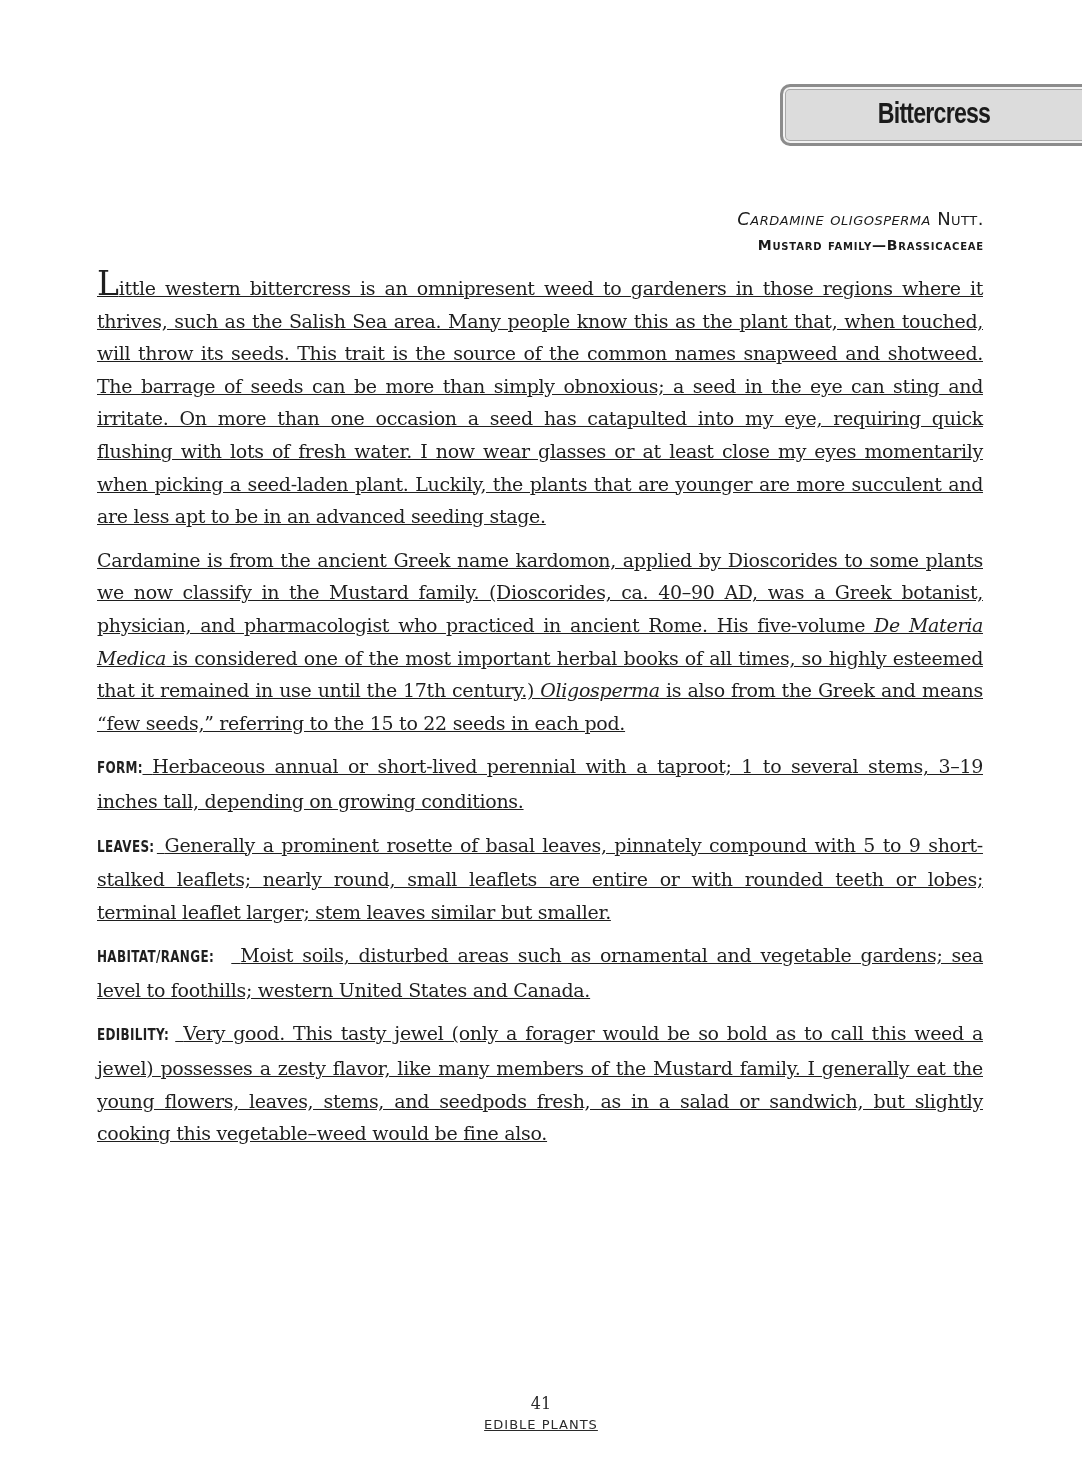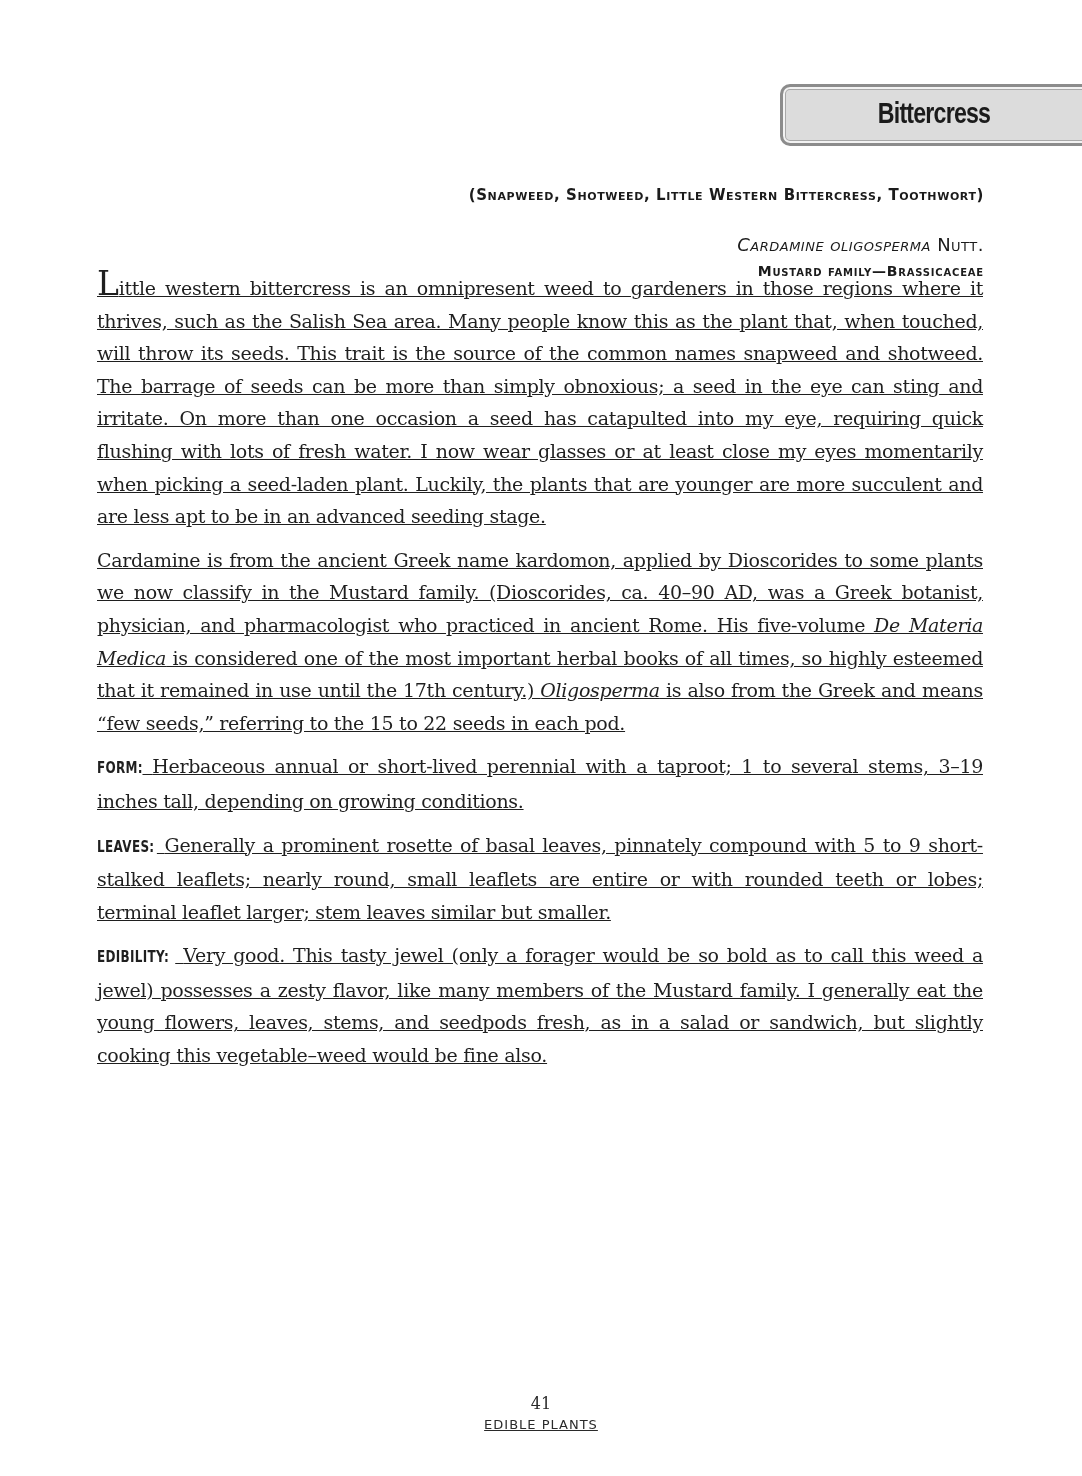--- a/index.html
+++ b/index.html
@@ -129,38 +129,38 @@
     }
   </style>
 </head>
 <body>
 
 <div class="title-tab">
   <div class="title">Bittercress</div>
 </div>
 
 <div class="heading-block">
-  <div class="common-names">(Snapweed, Shotweed, Little Western Bittercress, Toothwort)</div>
   <div class="sci-name">
     <span class="genus">Cardamine oligosperma</span>
     <span class="auth">Nutt.</span>
   </div>
   <div class="family">Mustard family—Brassicaceae</div>
 </div>
 
 <div class="content">
   <p><span class="drop">L</span><span>ittle western bittercress is an omnipresent weed to gardeners in those regions where it thrives, such as the Salish Sea area. Many people know this as the plant that, when touched, will throw its seeds. This trait is the source of the common names snapweed and shotweed. The barrage of seeds can be more than simply obnoxious; a seed in the eye can sting and irritate. On more than one occasion a seed has catapulted into my eye, requiring quick flushing with lots of fresh water. I now wear glasses or at least close my eyes momentarily when picking a seed-laden plant. Luckily, the plants that are younger are more succulent and are less apt to be in an advanced seeding stage.</span></p>
 
   <p><span>Cardamine is from the ancient Greek name kardomon, applied by Dioscorides to some plants we now classify in the Mustard family. (Dioscorides, ca. 40–90 AD, was a Greek botanist, physician, and pharmacologist who practiced in ancient Rome. His five-volume </span><em>De Materia Medica</em><span> is considered one of the most important herbal books of all times, so highly esteemed that it remained in use until the 17th century.) </span><em>Oligosperma</em><span> is also from the Greek and means “few seeds,” referring to the 15 to 22 seeds in each pod.</span></p>
 
   <p><span class="label">FORM:</span> <span>Herbaceous annual or short-lived perennial with a taproot; 1 to several stems, 3–19 inches tall, depending on growing conditions.</span></p>
 
   <p><span class="label">LEAVES:</span> <span>Generally a prominent rosette of basal leaves, pinnately compound with 5 to 9 short-stalked leaflets; nearly round, small leaflets are entire or with rounded teeth or lobes; terminal leaflet larger; stem leaves similar but smaller.</span></p>
 
 
+  <p><span class="label">HABITAT/RANGE:</span> <span>Moist soils, disturbed areas such as ornamental and vegetable gardens; sea level to foothills; western United States and Canada.</span></p>
 
   <p><span class="label">EDIBILITY:</span> <span>Very good. This tasty jewel (only a forager would be so bold as to call this weed a jewel) possesses a zesty flavor, like many members of the Mustard family. I generally eat the young flowers, leaves, stems, and seedpods fresh, as in a salad or sandwich, but slightly cooking this vegetable–weed would be fine also.</span></p>
 </div>
 
 <div class="footer">
   <div class="page-number">41</div>
   <div class="running-foot">EDIBLE PLANTS</div>
 </div>
 
 </body></html>

